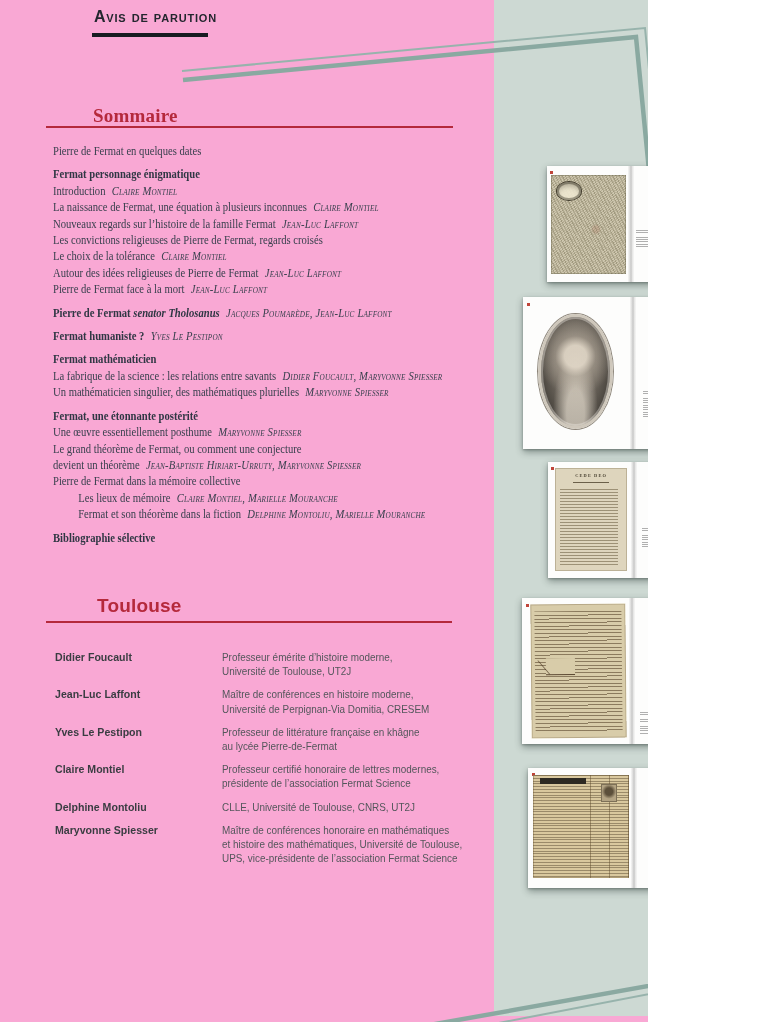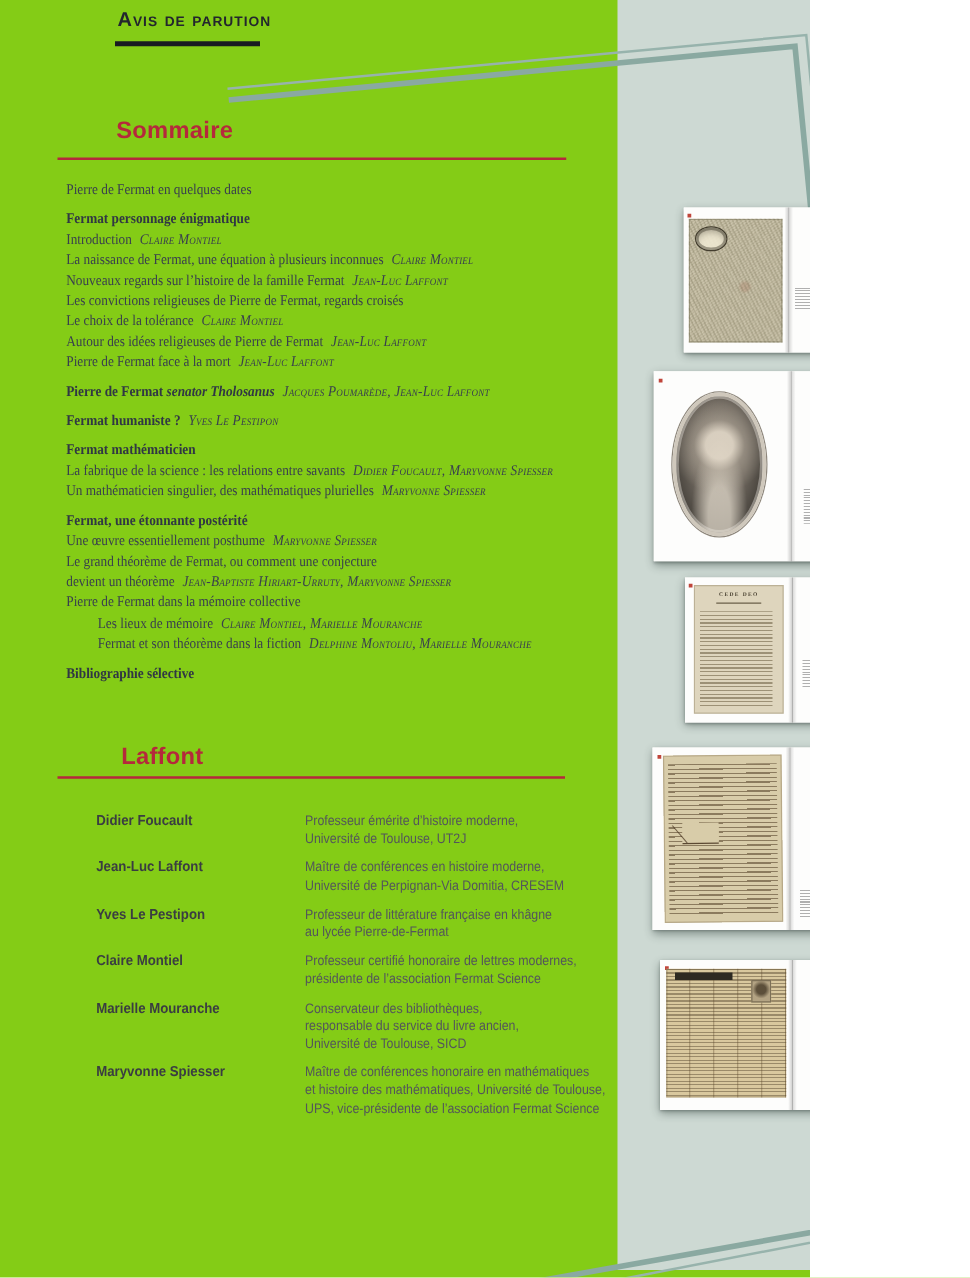--- a/index.html
+++ b/index.html
@@ -1,50 +1,50 @@
 <!DOCTYPE html>
 <html><head>
 <meta charset="utf-8">
 <style>
   * { margin:0; padding:0; box-sizing:border-box; }
   html,body { background:#fff; }
   body { font-family:"Liberation Sans", sans-serif; }
-  #root { position:relative; width:648px; height:1022px; background:#84cc16; overflow:hidden; }
+  #root { position:relative; width:648px; height:1022px; background:#f9a8d4; overflow:hidden; }
 
   
   .panel { position:absolute; left:494px; top:0; width:282px; height:1016px; background:#cdd9d3; z-index:0; }
 
   
   .frame-svg { position:absolute; left:0; top:0; z-index:1; pointer-events:none; }
 
   
   .kicker { position:absolute; left:94px; top:8px; font-size:16px; font-weight:600; font-variant:small-caps; letter-spacing:.8px; color:#23262e; z-index:3; }
   .kicker-rule { position:absolute; left:92px; top:33px; width:116px; height:2.5px; border-top:3px solid #181b21; border-bottom:1.5px solid #181b21; z-index:3; }
 
   
   .sec-head { position:absolute; font-size:19px; font-weight:700; color:#b5293c; letter-spacing:.2px; z-index:3; }
-  #sommaire-head { left:93px; top:94px; }
+  #sommaire-head { left:93px; top:105px;font-family:Liberation Serif, serif; }
   #auteurs-head  { left:97px; top:595px; }
   .sec-rule { position:absolute; height:1.5px; background:#b5293c; z-index:3; }
   #sommaire-rule { left:46px; top:126px; width:407px; }
   #auteurs-rule  { left:46px; top:621px; width:406px; }
 
   
   .toc { position:absolute; left:53px; top:143px; width:460px; z-index:3;
          font-family:"Liberation Serif", serif; font-size:11.8px; line-height:16.4px; color:#39404e; }
   .toc-line { white-space:nowrap; transform:scaleX(.9); transform-origin:0 50%; }
   .toc-line.gap { margin-top:7px; }
   .toc-line.indent { padding-left:28px; }
   .t-p { }
   .t-b { font-weight:700; color:#303744; }
   .t-bi { font-weight:700; font-style:italic; color:#303744; }
   .t-a { font-style:italic; font-variant:small-caps; margin-left:7px; letter-spacing:.2px; }
 
   
-  .authors { position:absolute; left:55px; top:650px; width:440px; z-index:3;margin-left:22px; }
+  .authors { position:absolute; left:55px; top:650px; width:440px; z-index:3; }
   .arow { display:flex; margin-bottom:9px; }
   .aname { width:167px; flex:none; font-size:11.5px; font-weight:700; color:#3a3d42; line-height:14.2px; transform:scaleX(.92); transform-origin:0 0; }
   .adesc { font-size:11px; color:#53565b; line-height:14.2px; transform:scaleX(.9); transform-origin:0 0; width:300px; flex:none; }
 
   
   .spread { position:absolute; z-index:2; background:#fdfdfc; box-shadow:0 3px 7px rgba(35,50,46,.45), 0 1px 2px rgba(35,50,46,.3); }
   .spread::after { content:''; position:absolute; left:50%; top:0; bottom:0; width:7px; transform:translateX(-50%);
       background:linear-gradient(to right, rgba(0,0,0,0), rgba(0,0,0,.16) 42%, rgba(0,0,0,.30) 50%, rgba(0,0,0,.12) 60%, rgba(0,0,0,0)); }
   .page { position:absolute; top:0; bottom:0; width:50%; background:#fdfdfc; }
   .pleft { left:0; } .pright { right:0; }
@@ -170,21 +170,21 @@
       <div class="toc-line gap"><span class="t-b">Fermat, une étonnante postérité</span></div>
       <div class="toc-line"><span class="t-p">Une œuvre essentiellement posthume</span><span class="t-a">Maryvonne Spiesser</span></div>
       <div class="toc-line"><span class="t-p">Le grand théorème de Fermat, ou comment une conjecture</span></div>
       <div class="toc-line"><span class="t-p">devient un théorème</span><span class="t-a">Jean-Baptiste Hiriart-Urruty, Maryvonne Spiesser</span></div>
       <div class="toc-line"><span class="t-p">Pierre de Fermat dans la mémoire collective</span></div>
       <div class="toc-line indent"><span class="t-p">Les lieux de mémoire</span><span class="t-a">Claire Montiel, Marielle Mouranche</span></div>
       <div class="toc-line indent"><span class="t-p">Fermat et son théorème dans la fiction</span><span class="t-a">Delphine Montoliu, Marielle Mouranche</span></div>
       <div class="toc-line gap"><span class="t-b">Bibliographie sélective</span></div>
     </div>
 
-  <div class="sec-head" id="auteurs-head">Laffont</div>
+  <div class="sec-head" id="auteurs-head">Toulouse</div>
   <div class="sec-rule" id="auteurs-rule"></div>
 
   <div class="authors" id="authors">
       <div class="arow">
         <div class="aname">Didier Foucault</div>
         <div class="adesc">
           <div>Professeur émérite d’histoire moderne,</div>
           <div>Université de Toulouse, UT2J</div>
         </div>
       </div>
@@ -203,25 +203,23 @@
         </div>
       </div>
       <div class="arow">
         <div class="aname">Claire Montiel</div>
         <div class="adesc">
           <div>Professeur certifié honoraire de lettres modernes,</div>
           <div>présidente de l’association Fermat Science</div>
         </div>
       </div>
       <div class="arow">
-        <div class="aname">Marielle Mouranche</div>
-        <div class="adesc">
-          <div>Conservateur des bibliothèques,</div>
-          <div>responsable du service du livre ancien,</div>
-          <div>Université de Toulouse, SICD</div>
+        <div class="aname">Delphine Montoliu</div>
+        <div class="adesc">
+          <div>CLLE, Université de Toulouse, CNRS, UT2J</div>
         </div>
       </div>
       <div class="arow">
         <div class="aname">Maryvonne Spiesser</div>
         <div class="adesc">
           <div>Maître de conférences honoraire en mathématiques</div>
           <div>et histoire des mathématiques, Université de Toulouse,</div>
           <div>UPS, vice-présidente de l’association Fermat Science</div>
         </div>
       </div>

